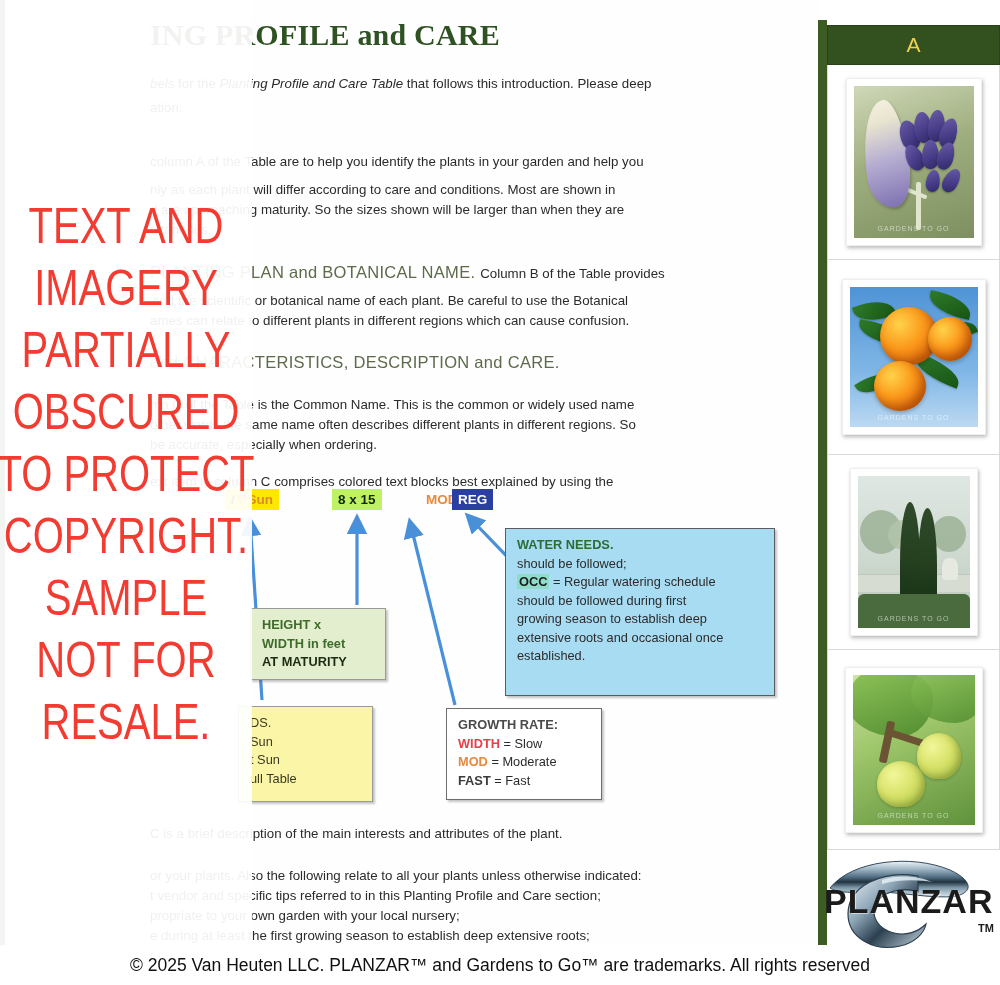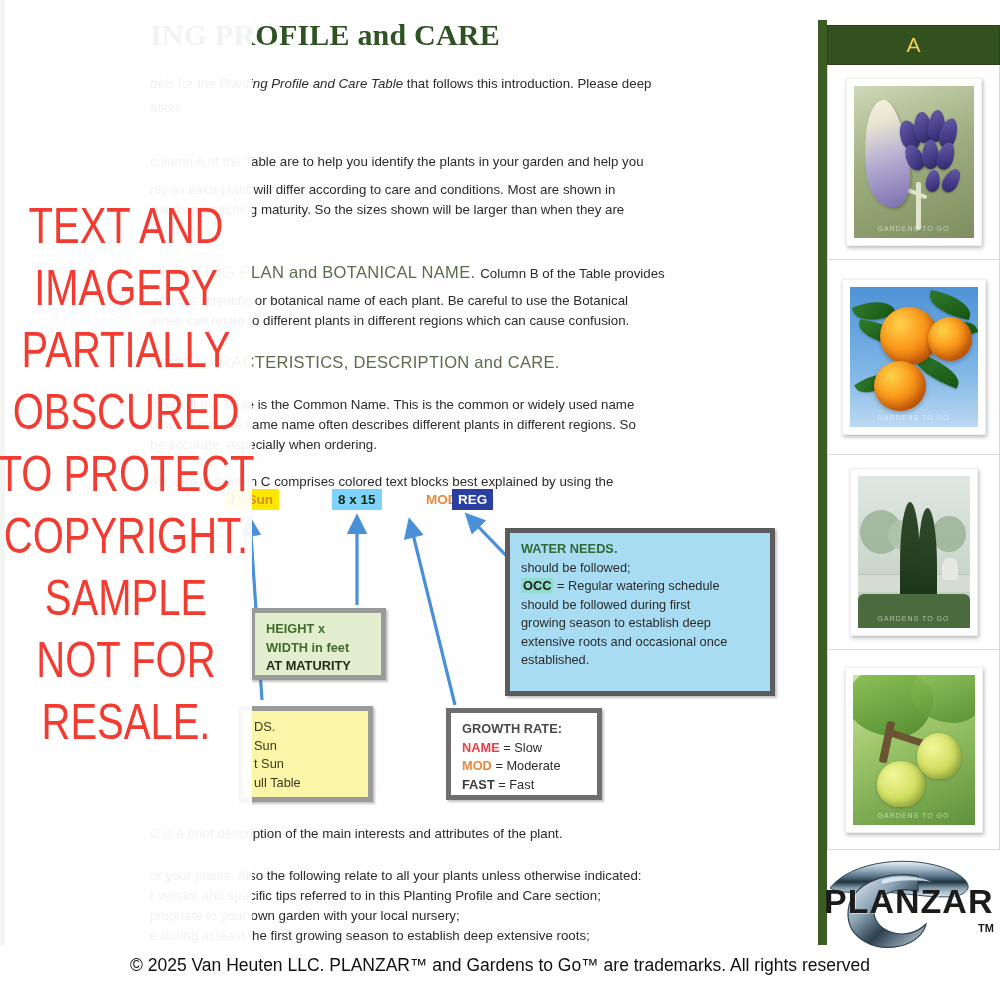--- a/index.html
+++ b/index.html
@@ -81,28 +81,28 @@
     position: absolute;
     font-size: 13.5px;
     font-weight: bold;
     line-height: 19px;
     padding: 1px 6px;
     white-space: nowrap;
   }
   .badge-sun   { background: #ffe800; color: #2b2b2b; }
   .badge-sun .psun { color: #d98a2b; }
   .badge-sun .slash { color: #2b2b2b; }
-  .badge-size  { background: #7dd3fc; color: #10270c; }
+  .badge-size  { background: #bef264; color: #10270c; }
   .badge-rate  { background: transparent; color: #e8893c; }
   .badge-water { background: #2b3fa0; color: #ffffff; }
 
   
   .callout {
     position: absolute;
-    border: 5px solid #ec4899;
+    border: 1px solid #ec4899;
     box-shadow: 2px 2px 2px rgba(90,90,90,.35);
     font-size: 12.8px;
     line-height: 18.5px;
     color: #2b2b2b;
     padding: 7px 9px 8px 11px;
   }
   .callout .hd { color: #3f6b2c; font-weight: bold; }
 
   .box-water { background: #a8dcf2; border-color: #5c5c5c; }
   .box-water .hd { color: #2f6b38; }
@@ -436,21 +436,21 @@
 
     <div class="callout box-sun" style="left:238px; top:706px; width:135px; height:96px;">
       <div>DS.</div>
       <div>Sun</div>
       <div>t Sun</div>
       <div>ull Table</div>
     </div>
 
     <div class="callout box-rate" style="left:446px; top:708px; width:156px; height:92px;">
       <div class="hd">GROWTH RATE:</div>
-      <div><span class="slow">NAME</span><span> = Slow</span></div>
+      <div><span class="slow">WIDTH</span><span> = Slow</span></div>
       <div><span class="mod">MOD</span><span> = Moderate</span></div>
       <div><span class="fast">FAST</span><span> = Fast</span></div>
     </div>
 
     <div class="para" style="left:150px; top:824px;">C is a brief description of the main interests and attributes of the plant.</div>
     <div class="para" style="left:150px; top:866px;">or your plants. Also the following relate to all your plants unless otherwise indicated:</div>
     <div class="para" style="left:150px; top:886px;">t vendor and specific tips referred to in this Planting Profile and Care section;</div>
     <div class="para" style="left:150px; top:906px;">propriate to your own garden with your local nursery;</div>
     <div class="para" style="left:150px; top:926px;">e during at least the first growing season to establish deep extensive roots;</div>
 

